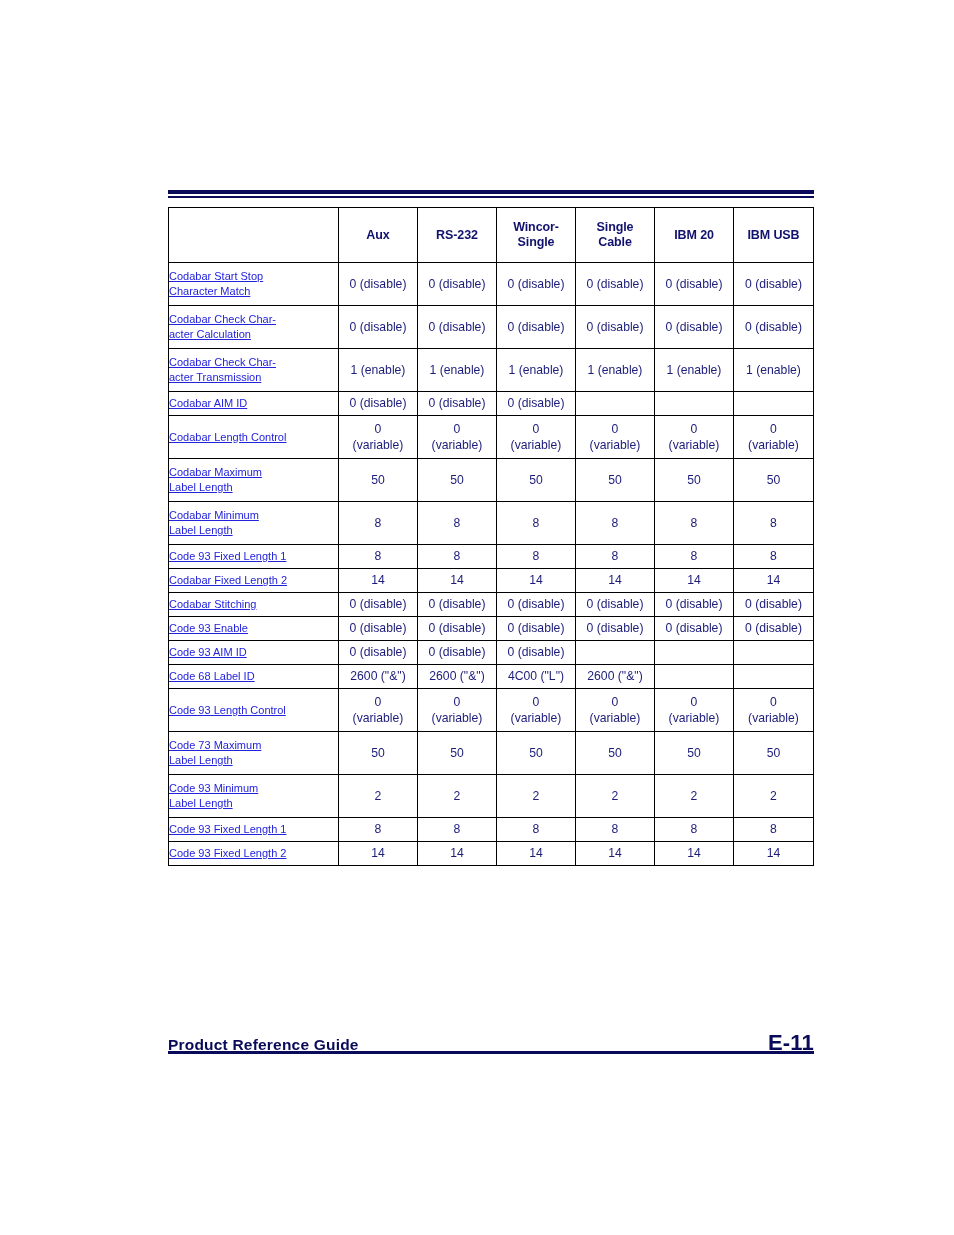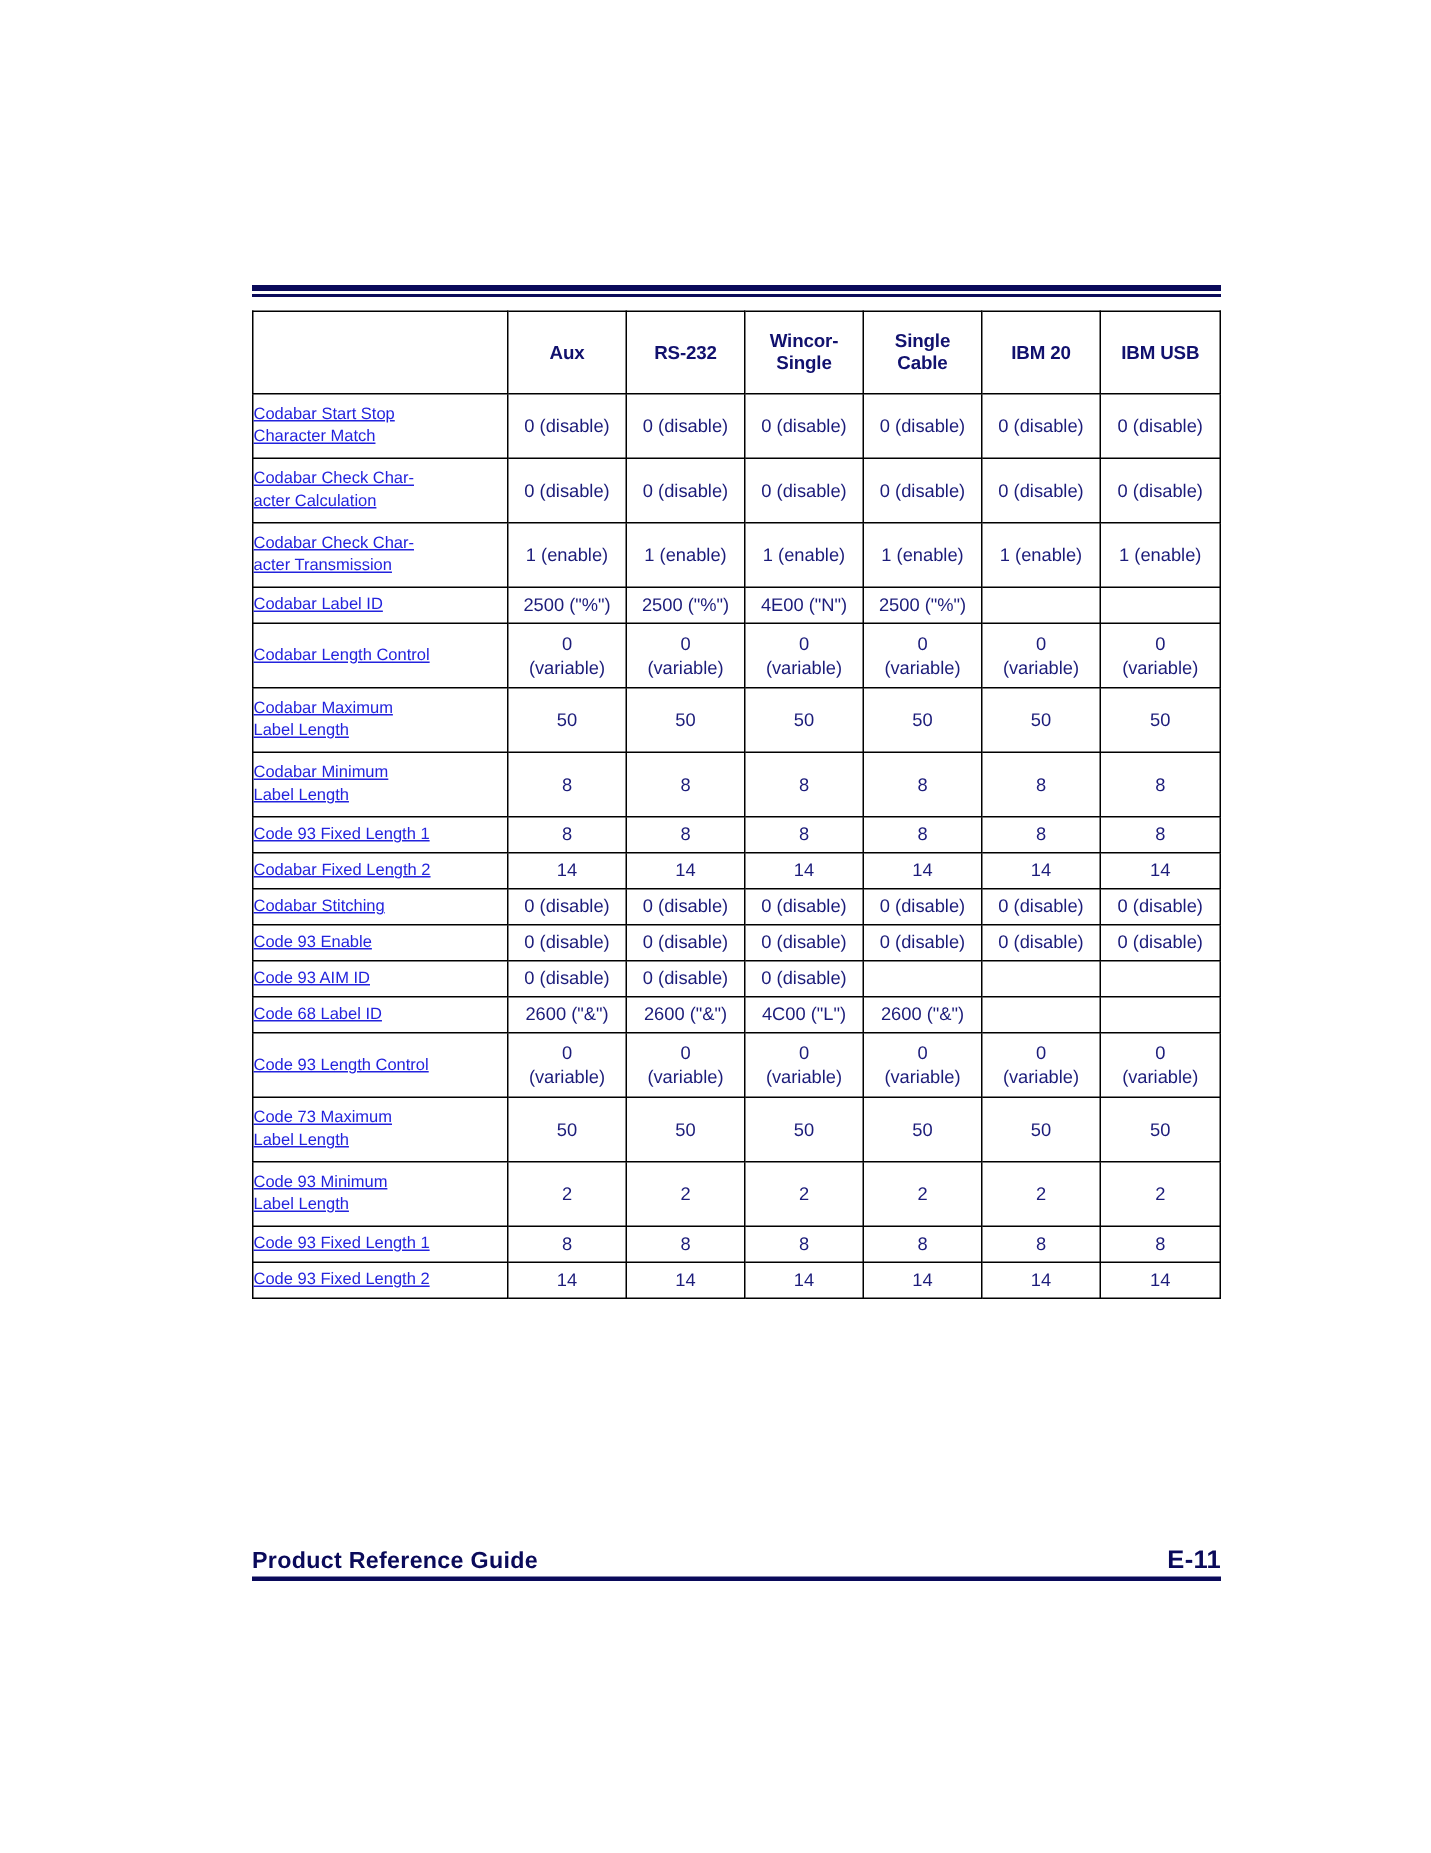--- a/index.html
+++ b/index.html
@@ -125,21 +125,21 @@
     align-items: baseline;
     justify-content: space-between;
   }
   .footer-title {
     font-size: 15.5px;
     font-weight: bold;
     color: #0a0a5a;
     letter-spacing: 0.2px;
   }
   .footer-page {
-    font-size: 17px;
+    font-size: 22px;
     font-weight: bold;
     color: #0a0a5a;
     letter-spacing: 0.2px;
   }
 </style>
 </head>
 <body>
 
 <div class="page">
 
@@ -245,33 +245,31 @@
               <span class="sub">1 (enable)</span>
             </td>
             <td class="data-cell">
               <span class="sub">1 (enable)</span>
             </td>
             <td class="data-cell">
               <span class="sub">1 (enable)</span>
             </td>
           </tr>
           <tr class="r-short">
-            <td class="label-cell"><span class="lnk"><span style="display: block;">Codabar Label ID</span></span></td>
-            <td class="data-cell">
-              <span class="sub">2500 ("%")</span>
-            </td>
-            <td class="data-cell">
-              <span class="sub">2500 ("%")</span>
-            </td>
-            <td class="data-cell">
-              <span class="sub">4E00 ("N")</span>
-            </td>
-            <td class="data-cell">
-              <span class="sub">2500 ("%")</span>
-            </td>
+            <td class="label-cell"><span class="lnk"><span style="display: block;">Codabar AIM ID</span></span></td>
+            <td class="data-cell">
+              <span class="sub">0 (disable)</span>
+            </td>
+            <td class="data-cell">
+              <span class="sub">0 (disable)</span>
+            </td>
+            <td class="data-cell">
+              <span class="sub">0 (disable)</span>
+            </td>
+            <td class="data-cell"></td>
             <td class="data-cell"></td>
             <td class="data-cell"></td>
           </tr>
           <tr class="r-tall">
             <td class="label-cell"><span class="lnk"><span style="display: block;">Codabar Length Control</span></span></td>
             <td class="data-cell">
               <span class="sub">0</span>
               <span class="sub">(variable)</span>
             </td>
             <td class="data-cell">

